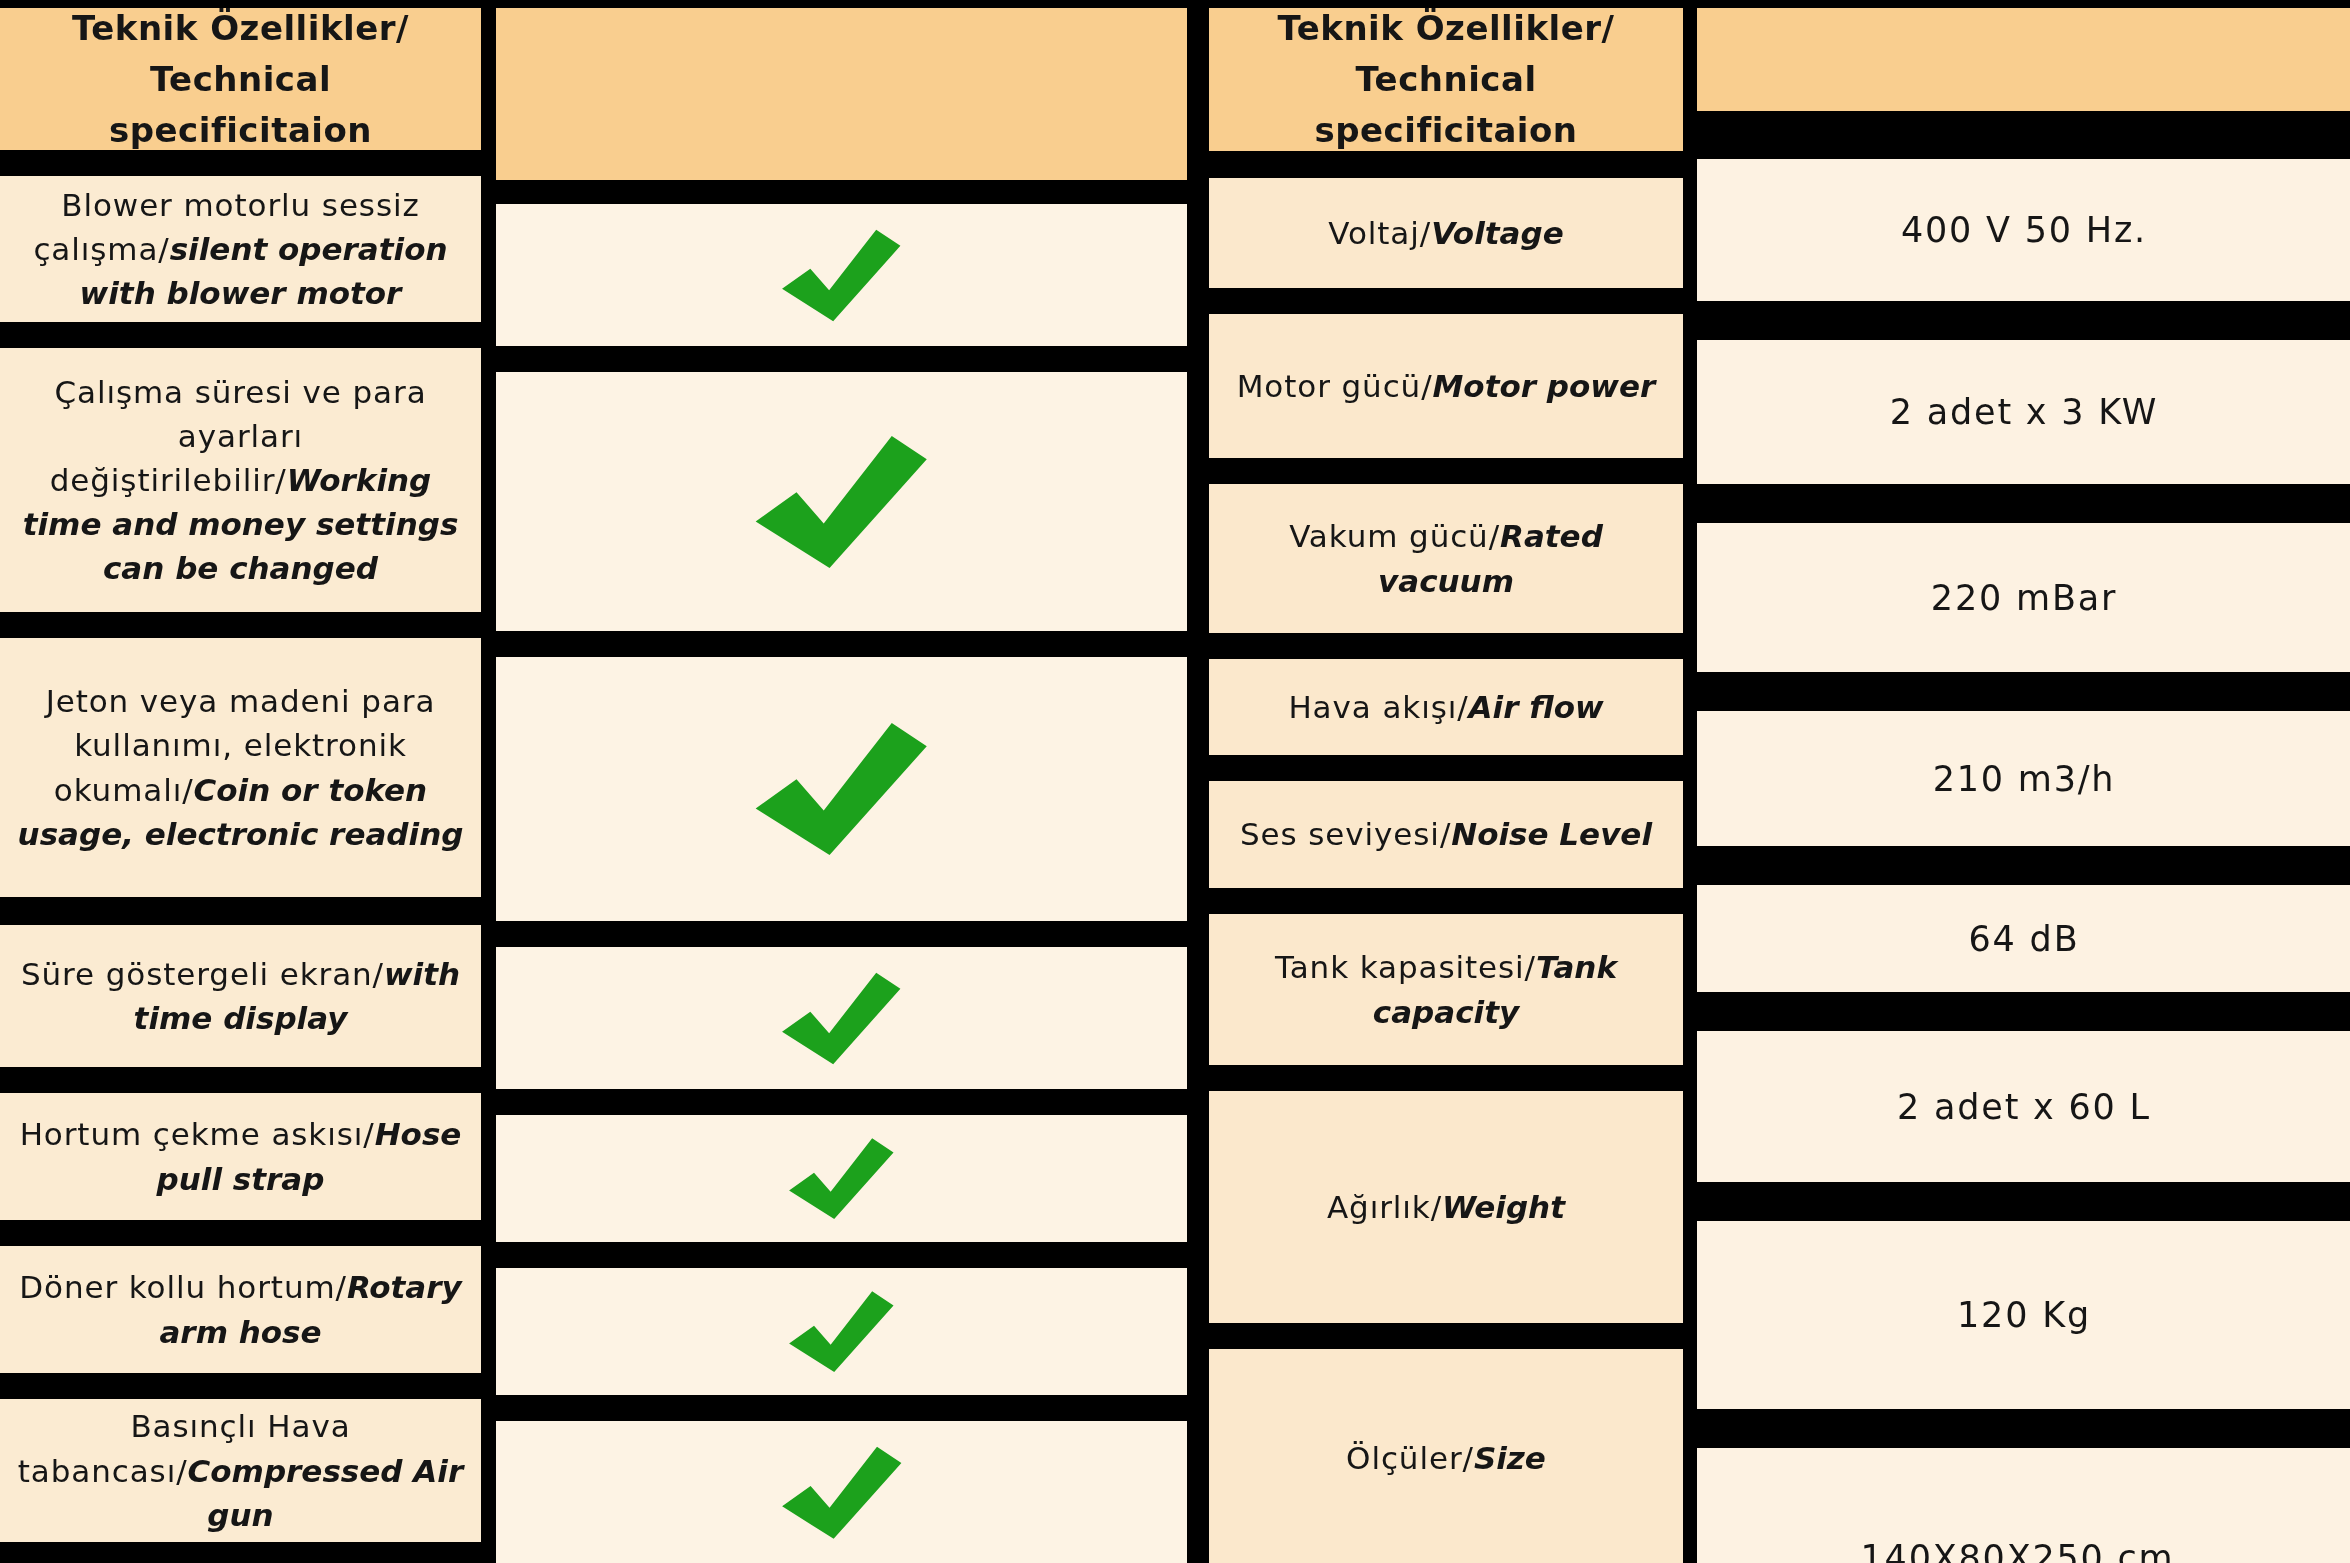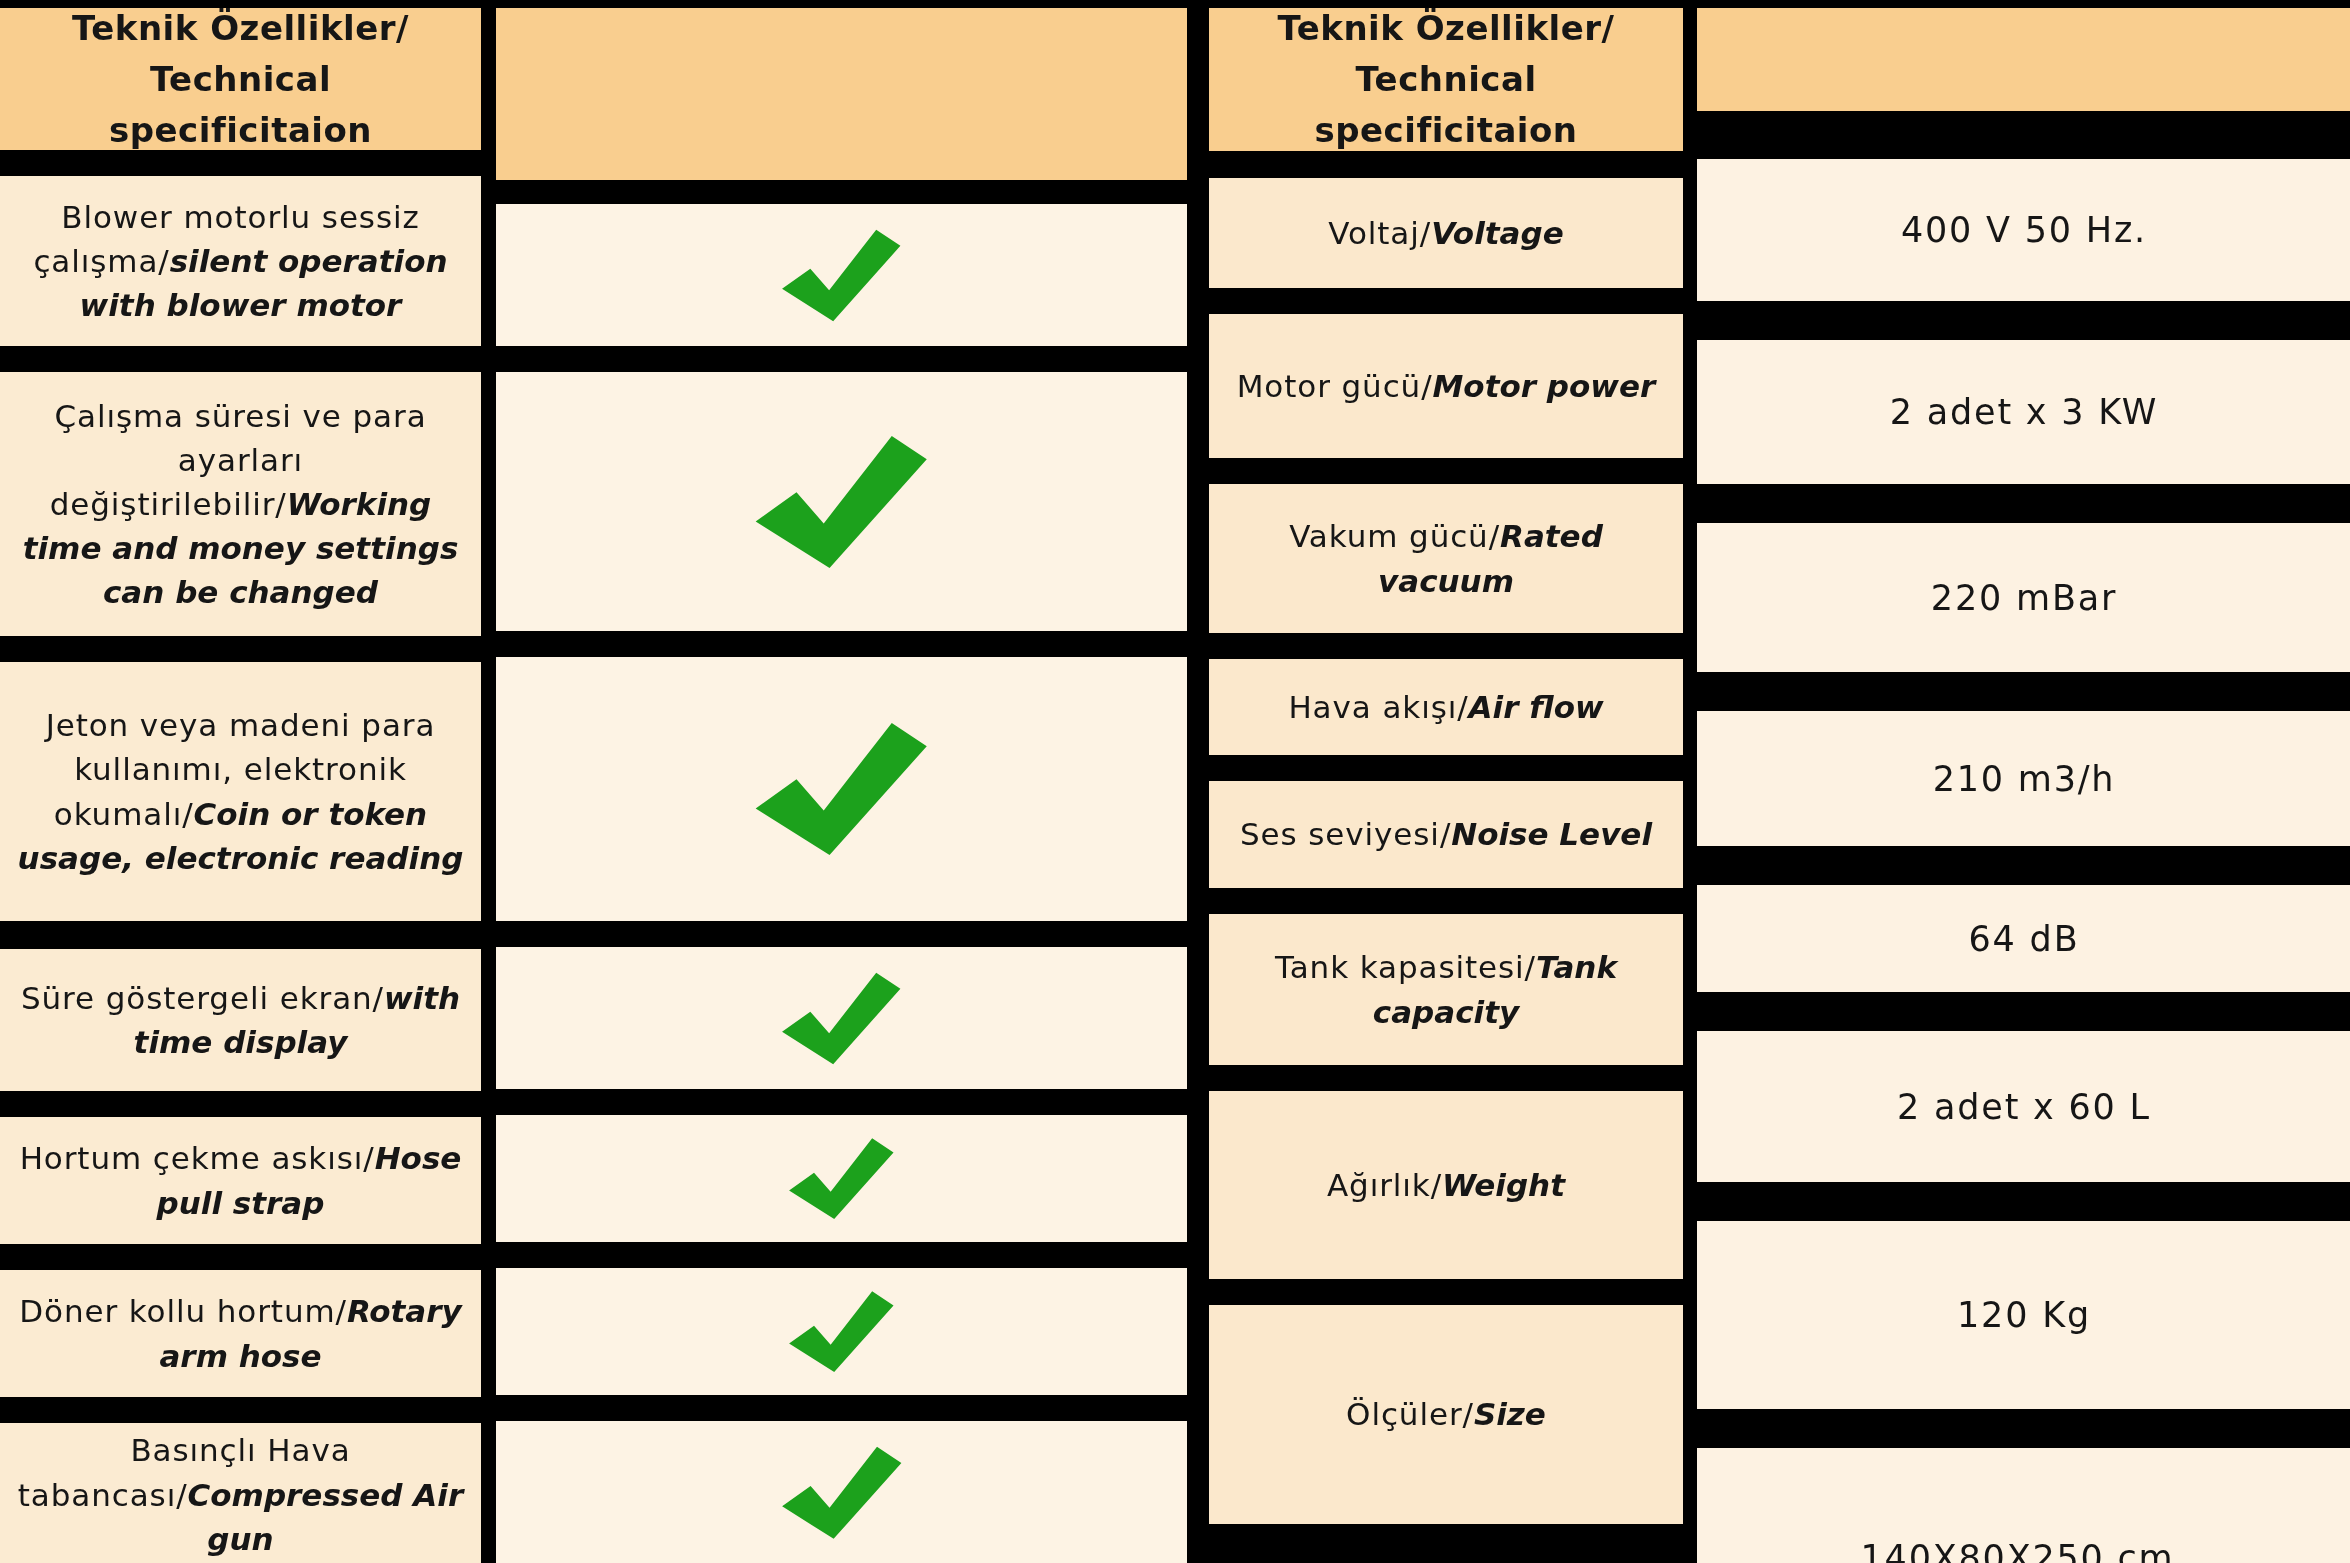--- a/index.html
+++ b/index.html
@@ -39,21 +39,21 @@
 </head>
 <body>
 
 <div class="col colA">
   <div class="cell hdr" style="height:142px">
     <div>
       <span class="hl">Teknik Özellikler/</span>
       <span class="hl">Technical specificitaion</span>
     </div>
   </div>
-  <div class="cell labelA" style="height:170px;margin-top:26px">
+  <div class="cell labelA" style="height:146px;margin-top:26px">
     <div class="labeltxt"><span class="tr">Blower motorlu sessiz çalışma/</span><span class="en">silent operation with blower motor</span></div>
   </div>
   <div class="cell labelA" style="height:264px;margin-top:26px">
     <div class="labeltxt"><span class="tr">Çalışma süresi ve para ayarları değiştirilebilir/</span><span class="en">Working time and money settings can be changed</span></div>
   </div>
   <div class="cell labelA" style="height:259px;margin-top:26px">
     <div class="labeltxt"><span class="tr">Jeton veya madeni para kullanımı, elektronik okumalı/</span><span class="en">Coin or token usage, electronic reading</span></div>
   </div>
   <div class="cell labelA" style="height:142px;margin-top:28px">
     <div class="labeltxt"><span class="tr">Süre göstergeli ekran/</span><span class="en">with time display</span></div>
@@ -126,21 +126,21 @@
   </div>
   <div class="cell labelC" style="height:96px;margin-top:26px">
     <div class="labeltxt"><span class="tr">Hava akışı/</span><span class="en">Air flow</span></div>
   </div>
   <div class="cell labelC" style="height:107px;margin-top:26px">
     <div class="labeltxt"><span class="tr">Ses seviyesi/</span><span class="en">Noise Level</span></div>
   </div>
   <div class="cell labelC" style="height:151px;margin-top:26px">
     <div class="labeltxt"><span class="tr">Tank kapasitesi/</span><span class="en">Tank capacity</span></div>
   </div>
-  <div class="cell labelC" style="height:188px;margin-top:26px">
+  <div class="cell labelC" style="height:232px;margin-top:26px">
     <div class="labeltxt"><span class="tr">Ağırlık/</span><span class="en">Weight</span></div>
   </div>
   <div class="cell labelC" style="height:219px;margin-top:26px">
     <div class="labeltxt"><span class="tr">Ölçüler/</span><span class="en">Size</span></div>
   </div>
 </div>
 
 <div class="col colD">
   <div class="cell hdr" style="height:103px"></div>
   <div class="cell valuecell" style="height:142px;margin-top:35px">

